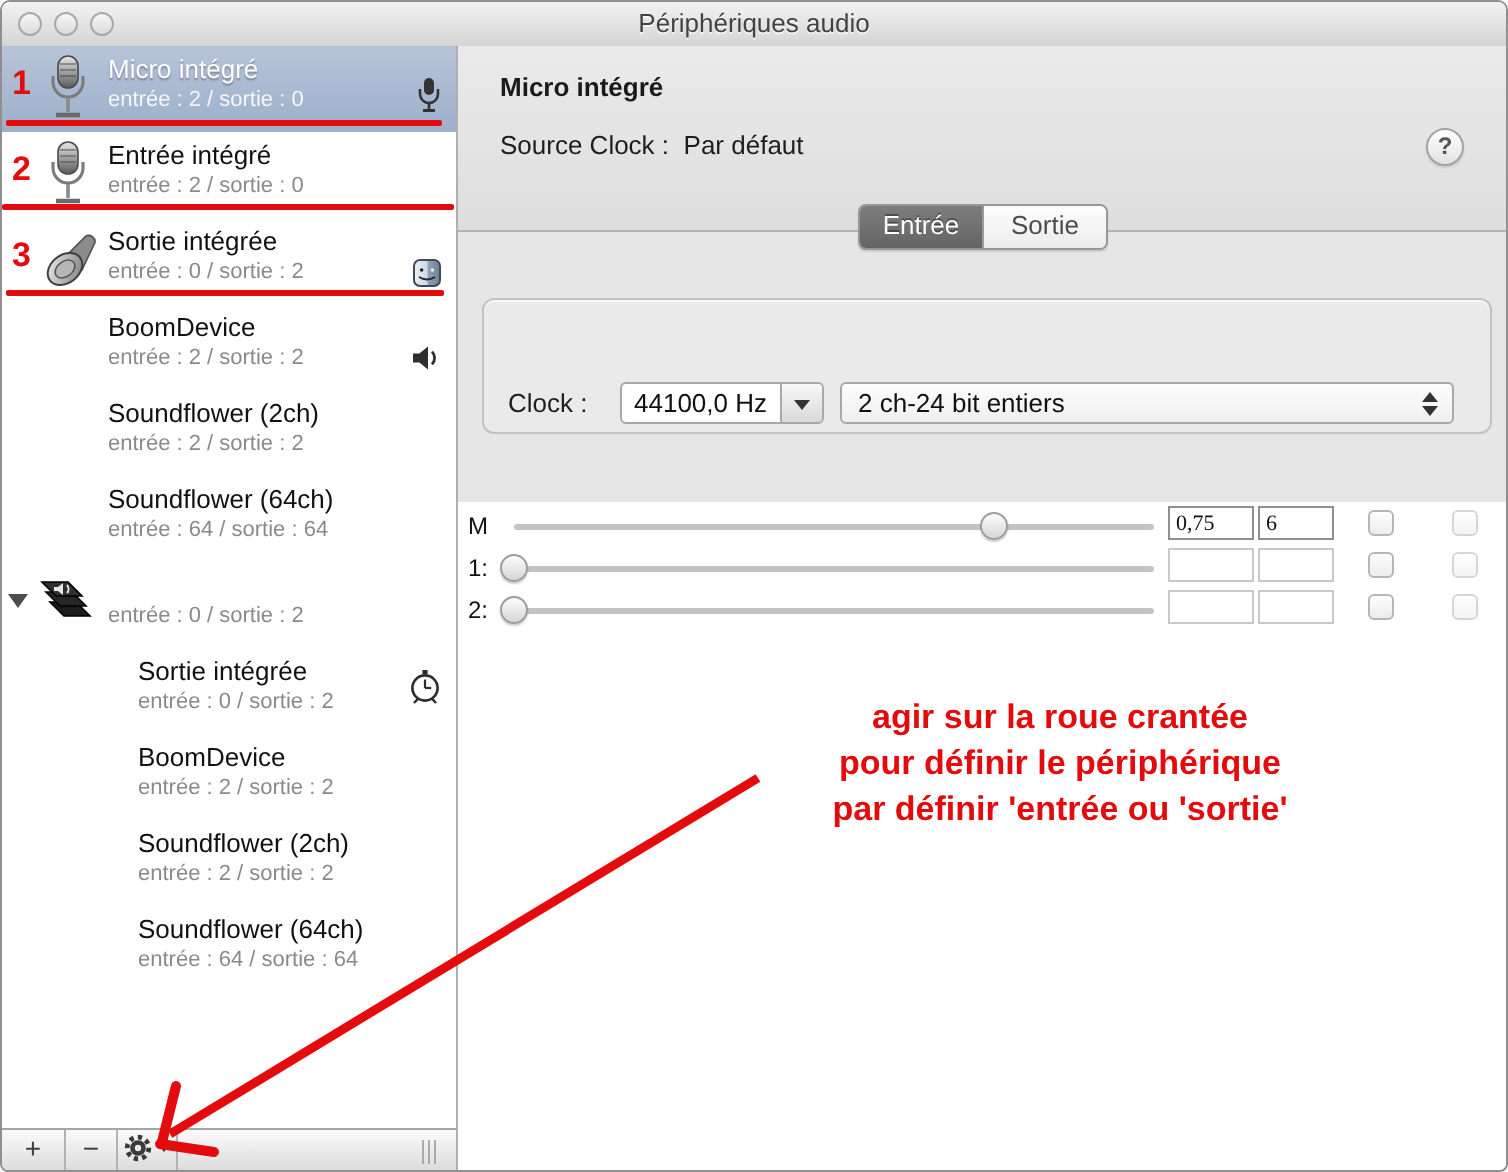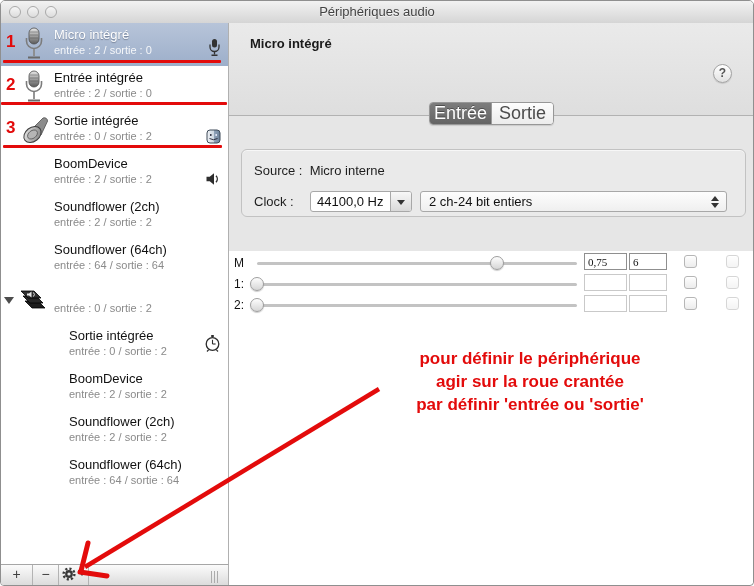--- a/index.html
+++ b/index.html
@@ -41,21 +41,21 @@
   .main-header{position:absolute;left:228px;top:22px;right:0;height:93px;box-sizing:border-box;
                background:linear-gradient(#eaeaea,#dedede);border-bottom:1px solid #b2b2b2;}
   .dev-title{position:absolute;left:21px;top:13px;font-size:13px;font-weight:bold;color:#1a1a1a;}
   .clockline{position:absolute;left:21px;top:42px;font-size:13px;color:#1e1e1e;}
   .help-btn{position:absolute;right:21px;top:41px;width:19px;height:19px;border-radius:50%;
             border:1px solid #a3a3a3;background:linear-gradient(#fff,#e2e2e2);box-sizing:border-box;
             text-align:center;line-height:17px;font-size:12px;font-weight:bold;color:#555;
             box-shadow:0 1px 1px rgba(0,0,0,.12);}
   .seg{position:absolute;left:428px;top:101px;height:21px;display:flex;z-index:5;
        border:1px solid #979797;border-radius:4px;overflow:hidden;box-shadow:0 1px 1px rgba(0,0,0,.12);}
-  .seg .sg{width:61px;font-size:18px;text-align:center;line-height:20px;cursor:default;}
+  .seg .sg{width:61px;font-size:13px;text-align:center;line-height:20px;cursor:default;}
   .seg .sg.on{background:linear-gradient(#7d7d7d,#646464);color:#fff;text-shadow:0 -1px 0 rgba(0,0,0,.35);}
   .seg .sg.off{background:linear-gradient(#fdfdfd,#ececec);color:#4c4c4c;border-left:1px solid #9b9b9b;}
   .content{position:absolute;left:228px;top:115px;right:0;bottom:2px;background:#e6e6e6;}
   
   .groupbox{position:absolute;left:12px;top:33px;width:505px;height:68px;box-sizing:border-box;
             background:#eaeaea;border:1px solid #c2c2c2;border-radius:6px;box-shadow:inset 0 1px 0 rgba(255,255,255,.6);}
   .srcline{position:absolute;left:12px;top:13px;font-size:13px;color:#1e1e1e;}
   .fmtline{position:absolute;left:12px;top:44px;font-size:13px;color:#1e1e1e;}
   .lbl{display:inline-block;}
   .combo{position:absolute;left:68px;top:41px;width:102px;height:21px;box-sizing:border-box;
@@ -148,21 +148,21 @@
         <svg width="26" height="35" viewBox="0 0 26 35">
           <rect x="8" y="1" width="10" height="16" rx="5" fill="url(#gm)" stroke="#4a4a4a" stroke-width="0.8"></rect>
           <line x1="9" y1="5" x2="17" y2="5" stroke="#3c3c3c" stroke-width="0.7" opacity=".6"></line>
           <line x1="9" y1="8" x2="17" y2="8" stroke="#3c3c3c" stroke-width="0.7" opacity=".6"></line>
           <line x1="9" y1="11" x2="17" y2="11" stroke="#3c3c3c" stroke-width="0.7" opacity=".6"></line>
           <path d="M5.5 11 v3 a7.5 7.5 0 0 0 15 0 v-3" fill="none" stroke="#7c7c7c" stroke-width="1.6"></path>
           <line x1="13" y1="22" x2="13" y2="29" stroke="#8a8a8a" stroke-width="1.8"></line>
           <line x1="7" y1="30.5" x2="19" y2="30.5" stroke="#6a6a6a" stroke-width="2.2"></line>
         </svg>
       </span>
-      <div class="t">Entrée intégrée</div>
+      <div class="t">Entrée intégré</div>
       <div class="s">entrée : 2 / sortie : 0</div>
     </div>
 
     <div class="row" style="top:86px">
       <span class="licon" style="top:6px">
         <svg width="30" height="32" viewBox="0 0 30 32">
           <defs>
               <linearGradient id="gs" x1="0" y1="0" x2="1" y2="1">
             <stop offset="0" stop-color="#f0f0f0"></stop>
                 <stop offset="1" stop-color="#7a7a7a"></stop>
@@ -269,35 +269,35 @@
         <circle cx="7" cy="7" r="5.4" fill="none" stroke="#3a3a3a" stroke-width="2.4" stroke-dasharray="2.1 2.1"></circle>
         <circle cx="7" cy="7" r="3.9" fill="#3a3a3a"></circle>
         <circle cx="7" cy="7" r="1.6" fill="#e9e9e9"></circle>
       </svg><span class="gear-tri"></span>
     </div>
     <div class="grip"><i></i><i></i><i></i></div>
   </div>
 
   <div class="main-header">
     <div class="dev-title">Micro intégré</div>
+    <div class="clockline">
+      <span>Source Clock :</span>&nbsp;
+      <span>Par défaut</span>
+    </div>
     <div class="help-btn"><span>?</span></div>
   </div>
 
   <div class="seg">
     <div class="sg on">Entrée</div>
     <div class="sg off">Sortie</div>
   </div>
 
   <div class="content">
 
     <div class="groupbox">
-      <div class="srcline">
-        <span class="lbl">Source :</span>&nbsp;
-        <span>Micro interne</span>
-      </div>
       <div class="fmtline">
         <span class="lbl">Clock :</span>
       </div>
       <div class="combo">
         <span class="cv">44100,0 Hz</span>
         <span class="dd"></span>
       </div>
       <div class="popup">
         <span class="pv">2 ch-24 bit entiers</span>
         <span class="stepper"></span>
@@ -340,22 +340,22 @@
   </div>
 
   <div class="num" style="left:5px;top:31px">1</div>
   <div class="num" style="left:5px;top:74px">2</div>
   <div class="num" style="left:5px;top:117px">3</div>
   <div class="redline" style="left:2px;top:59px;width:218px"></div>
   <div class="redline" style="left:0px;top:101px;width:226px"></div>
   <div class="redline" style="left:2px;top:144px;width:219px"></div>
 
   <div class="note">
+    <div>agir sur la roue crantée</div>
     <div>pour définir le périphérique</div>
-    <div>agir sur la roue crantée</div>
     <div>par définir 'entrée ou 'sortie'</div>
   </div>
 
   <svg class="overlay" viewBox="0 0 754 586">
     <line x1="378" y1="388" x2="84" y2="566" stroke="#e30b0b" stroke-width="4.5"></line>
     <line x1="87" y1="542" x2="80" y2="570" stroke="#e30b0b" stroke-width="5" stroke-linecap="round"></line>
     <line x1="79" y1="571" x2="106" y2="575" stroke="#e30b0b" stroke-width="5" stroke-linecap="round"></line>
   </svg>
 
 </div>

